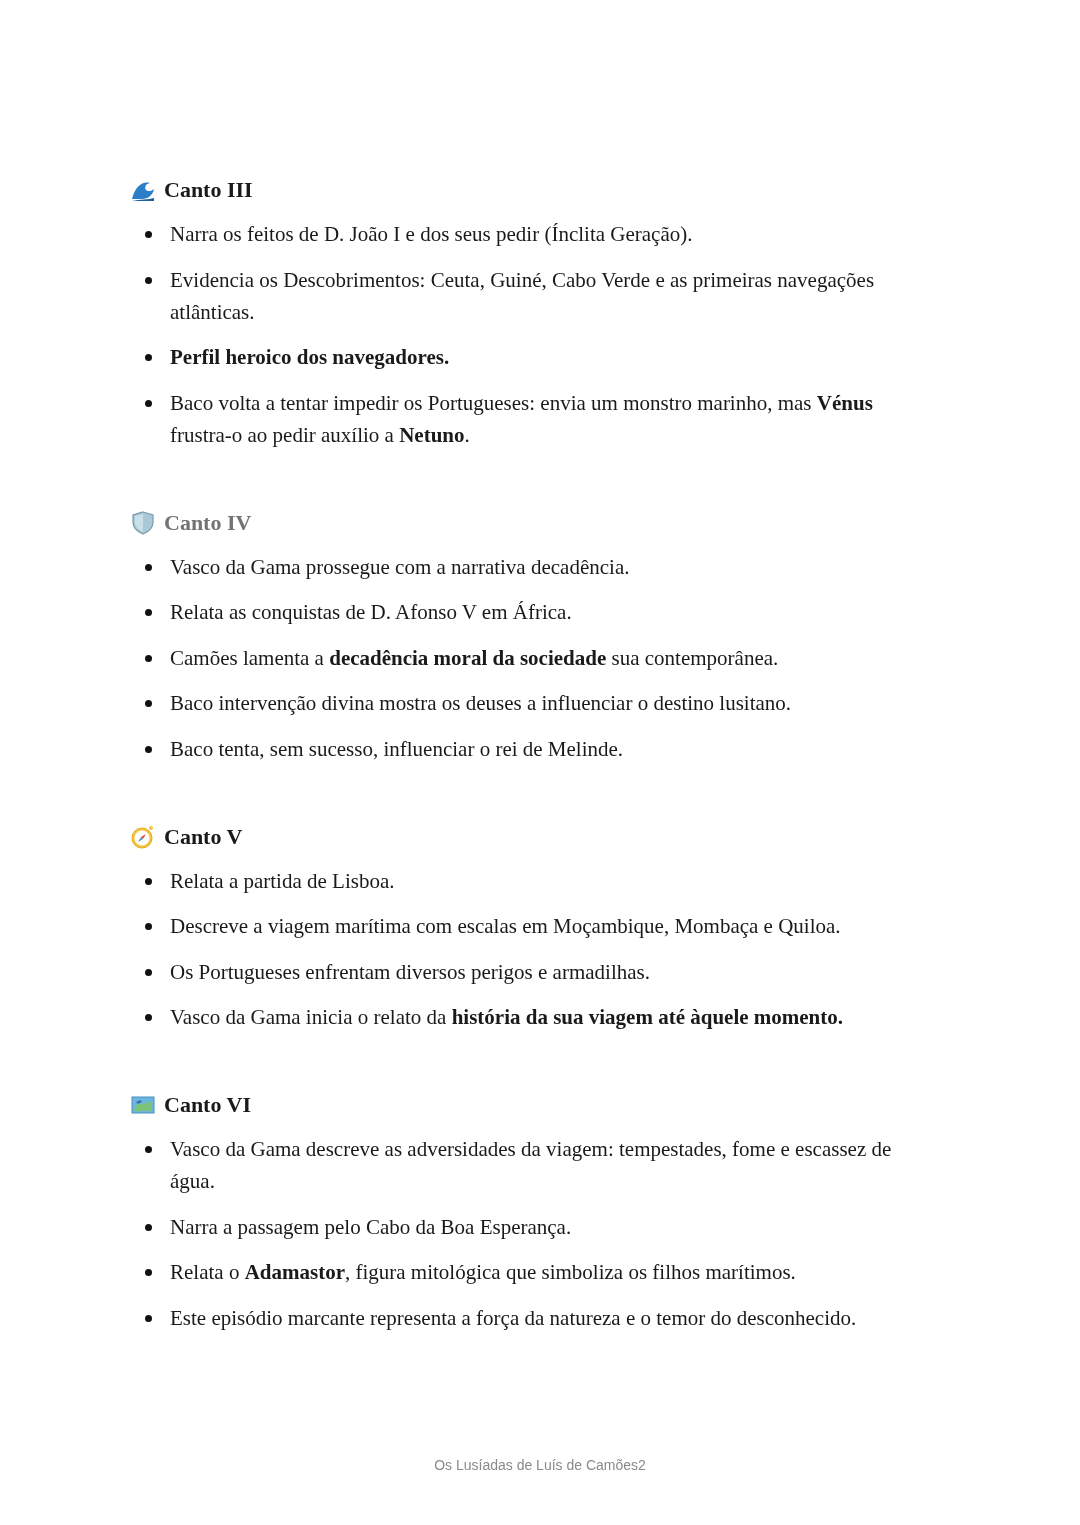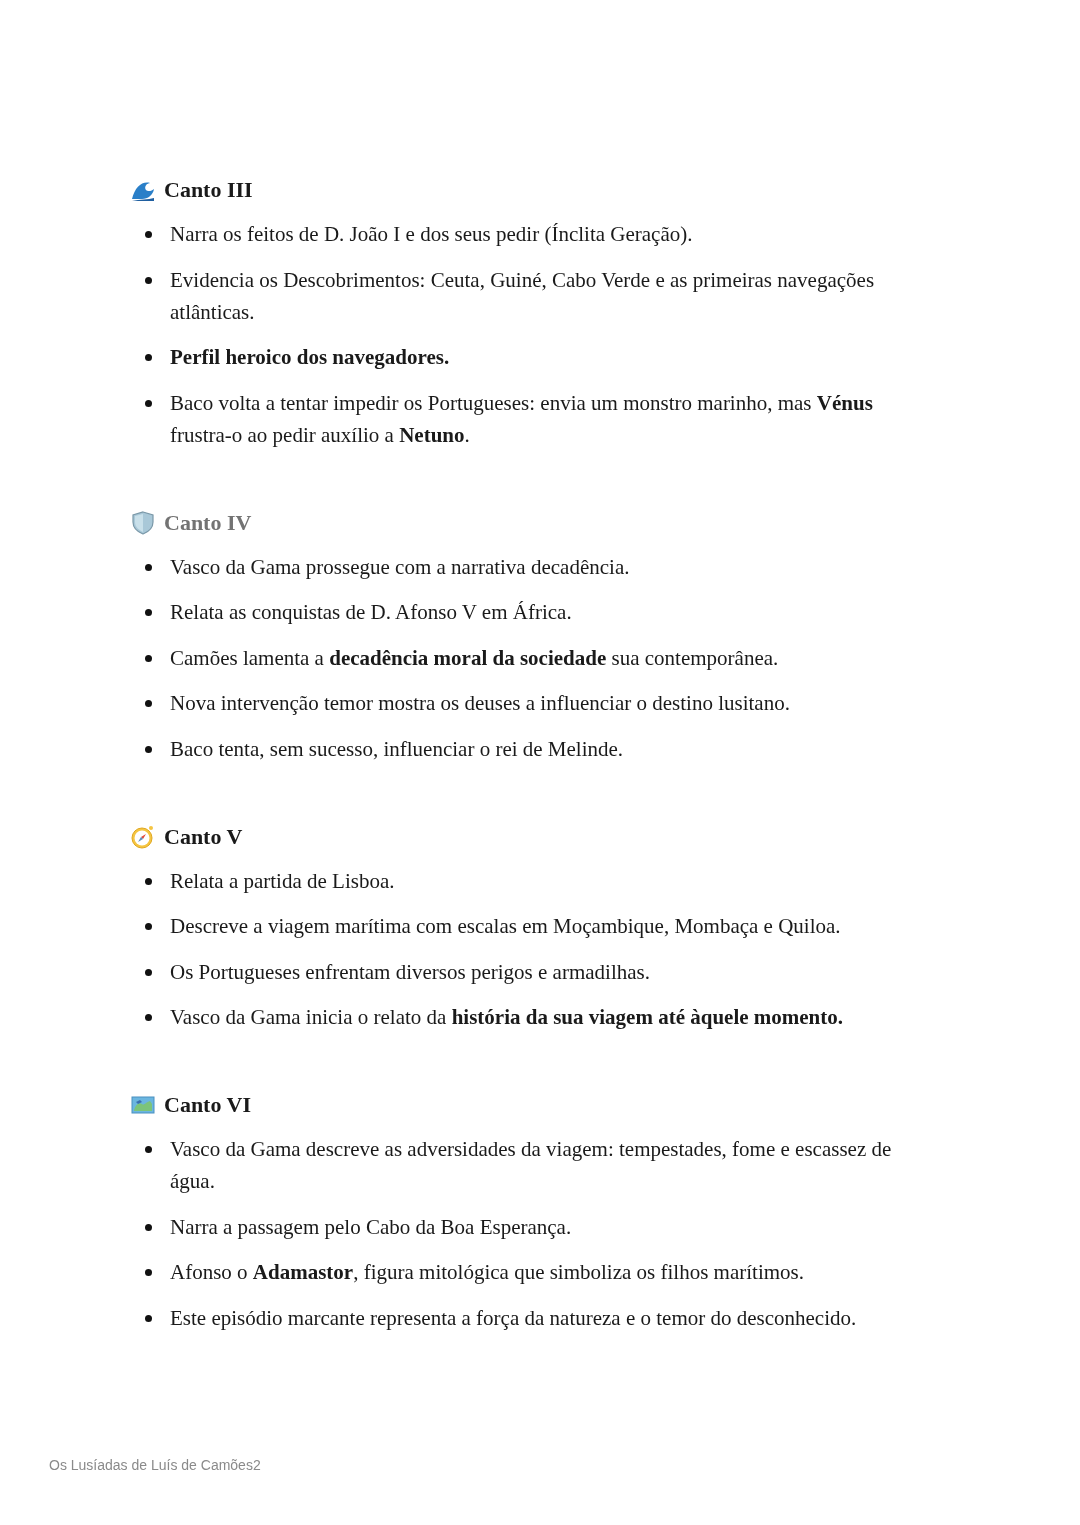--- a/index.html
+++ b/index.html
@@ -11,21 +11,21 @@
              height: 36px; margin-bottom: 10px; text-align: right; }
   .heading.muted { color: #737373; }
   .hicon { width: 26px; height: 26px; margin-right: 8px; display: inline-block; flex: none; }
   ul { list-style: none; margin: 0; padding: 0; }
   li { position: relative; padding-left: 40px; font-size: 21px; line-height: 32px;
        margin-bottom: 13.5px; }
   li::before { content: ""; position: absolute; left: 15px; top: 13px; width: 7px; height: 7px;
                border-radius: 50%; background: #111; }
   b { font-weight: bold; }
   .footer { position: absolute; top: 1457px; left: 49px; right: 49px; display: flex;
-            justify-content: flex-start; font-family: "Liberation Sans", sans-serif;
+            justify-content: center; font-family: "Liberation Sans", sans-serif;
             font-size: 14px; color: #8a8a8a; }
 </style>
 </head>
 <body>
 
 <div class="content">
 
   <div class="section">
     <div class="heading">
       <svg class="hicon" viewBox="0 0 26 26">
@@ -49,21 +49,21 @@
       <svg class="hicon" viewBox="0 0 26 26">
         <path d="M13 2 L23 5 L23 12 C23 18 18 22 13 24 C8 22 3 18 3 12 L3 5 Z" fill="#a9c8d8" stroke="#7a98a8" stroke-width="1.2"></path>
         <path d="M13 4 L13 22 C9 20 5 17 5 12 L5 6 Z" fill="#c9e0ea"></path>
       </svg>
       <span>Canto IV</span>
     </div>
     <ul>
         <li><span>Vasco da Gama prossegue com a narrativa decadência.</span></li>
         <li><span>Relata as conquistas de D. Afonso V em África.</span></li>
         <li><span>Camões lamenta a </span><b>decadência moral da sociedade</b><span> sua contemporânea.</span></li>
-        <li><span>Nova intervenção temor mostra os deuses a influenciar o destino lusitano.</span></li>
+        <li><span>Baco intervenção divina mostra os deuses a influenciar o destino lusitano.</span></li>
         <li><span>Baco tenta, sem sucesso, influenciar o rei de Melinde.</span></li>
       </ul>
   </div>
 
   <div class="section">
     <div class="heading">
       <svg class="hicon" viewBox="0 0 26 26">
         <circle cx="12" cy="14" r="10" fill="#f5c542" stroke="#e0a820" stroke-width="1"></circle>
         <circle cx="12" cy="14" r="7.5" fill="#ffffff"></circle>
         <path d="M16 10 L13 15 L11 13 Z" fill="#e04a3a"></path>
@@ -86,21 +86,21 @@
         <rect x="2" y="5" width="22" height="16" fill="#6bb6e0"></rect>
         <path d="M4 18 C6 12 9 10 12 12 C14 14 16 10 20 9 L22 12 L22 19 L4 19 Z" fill="#7cc47a"></path>
         <path d="M6 10 L10 8 L12 10 L8 12 Z" fill="#3a6fb0"></path>
         <rect x="2" y="5" width="22" height="16" fill="none" stroke="#4a90c0" stroke-width="1"></rect>
       </svg>
       <span>Canto VI</span>
     </div>
     <ul>
         <li><span>Vasco da Gama descreve as adversidades da viagem: tempestades, fome e escassez de água.</span></li>
         <li><span>Narra a passagem pelo Cabo da Boa Esperança.</span></li>
-        <li><span>Afonso o </span><b>Adamastor</b><span>, figura mitológica que simboliza os filhos marítimos.</span></li>
+        <li><span>Relata o </span><b>Adamastor</b><span>, figura mitológica que simboliza os filhos marítimos.</span></li>
         <li><span>Este episódio marcante representa a força da natureza e o temor do desconhecido.</span></li>
       </ul>
   </div>
 </div>
 
 <div class="footer">
   <span>Os Lusíadas de Luís de Camões</span>
   <span>2</span>
 </div>
 

